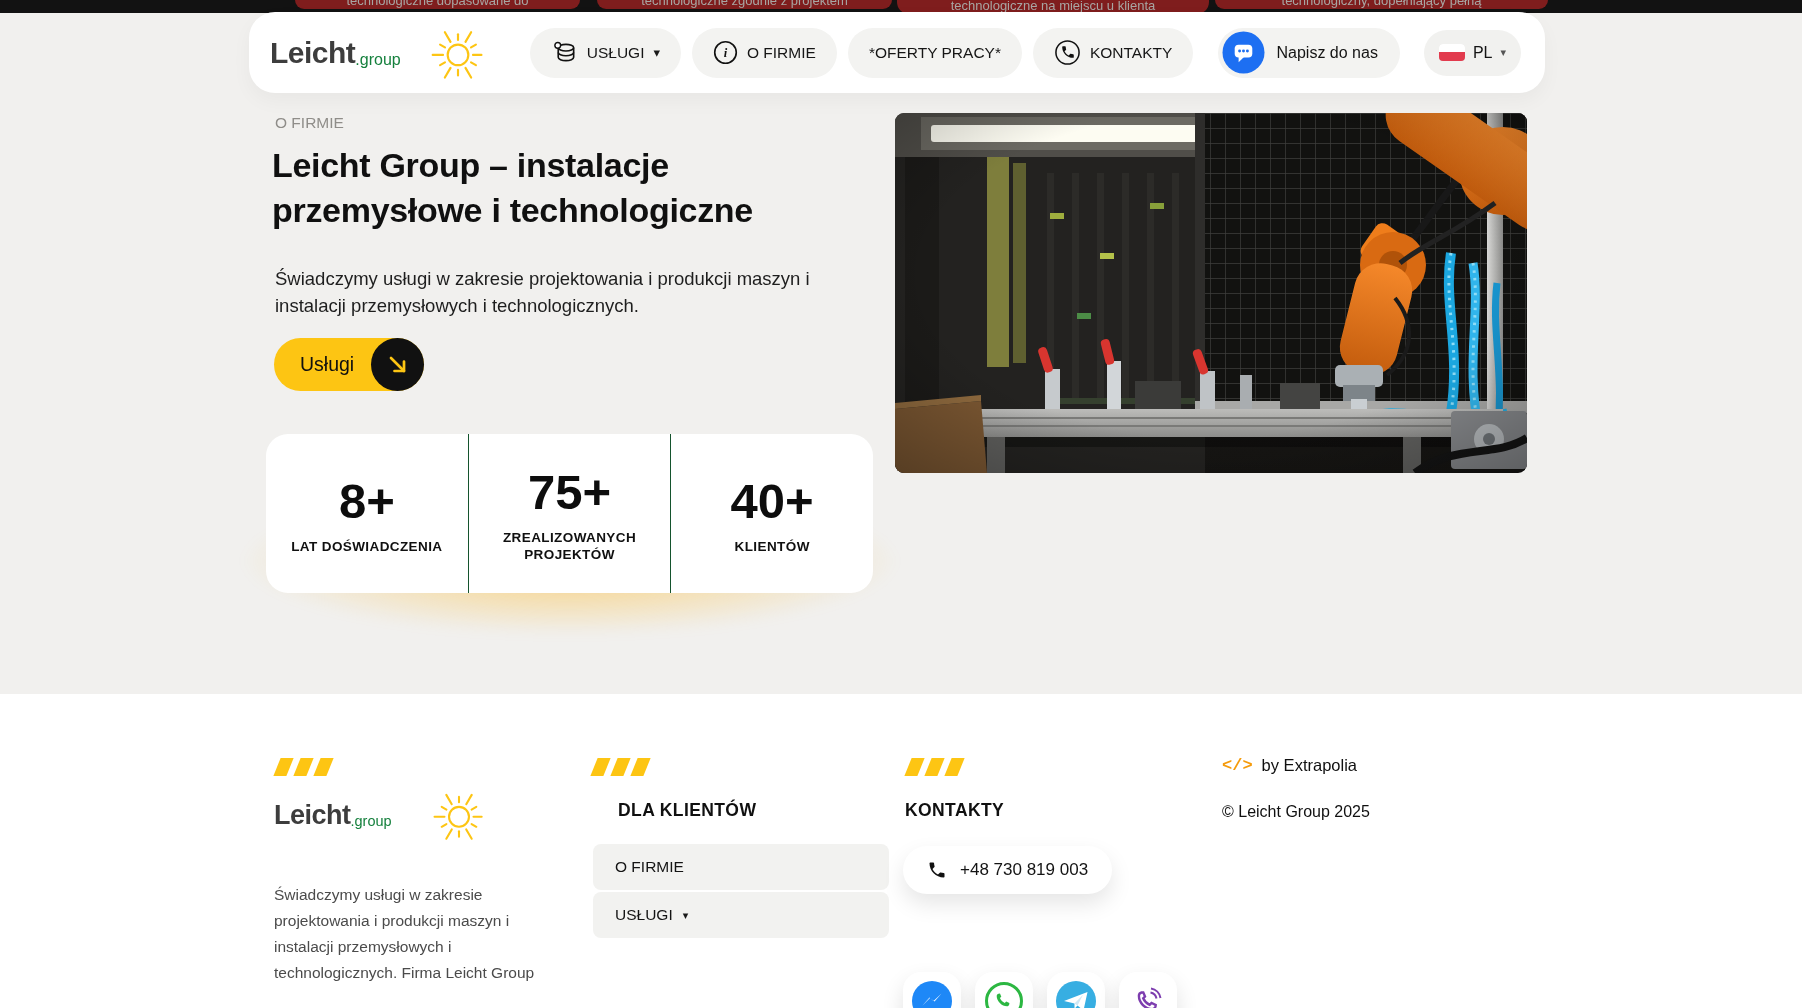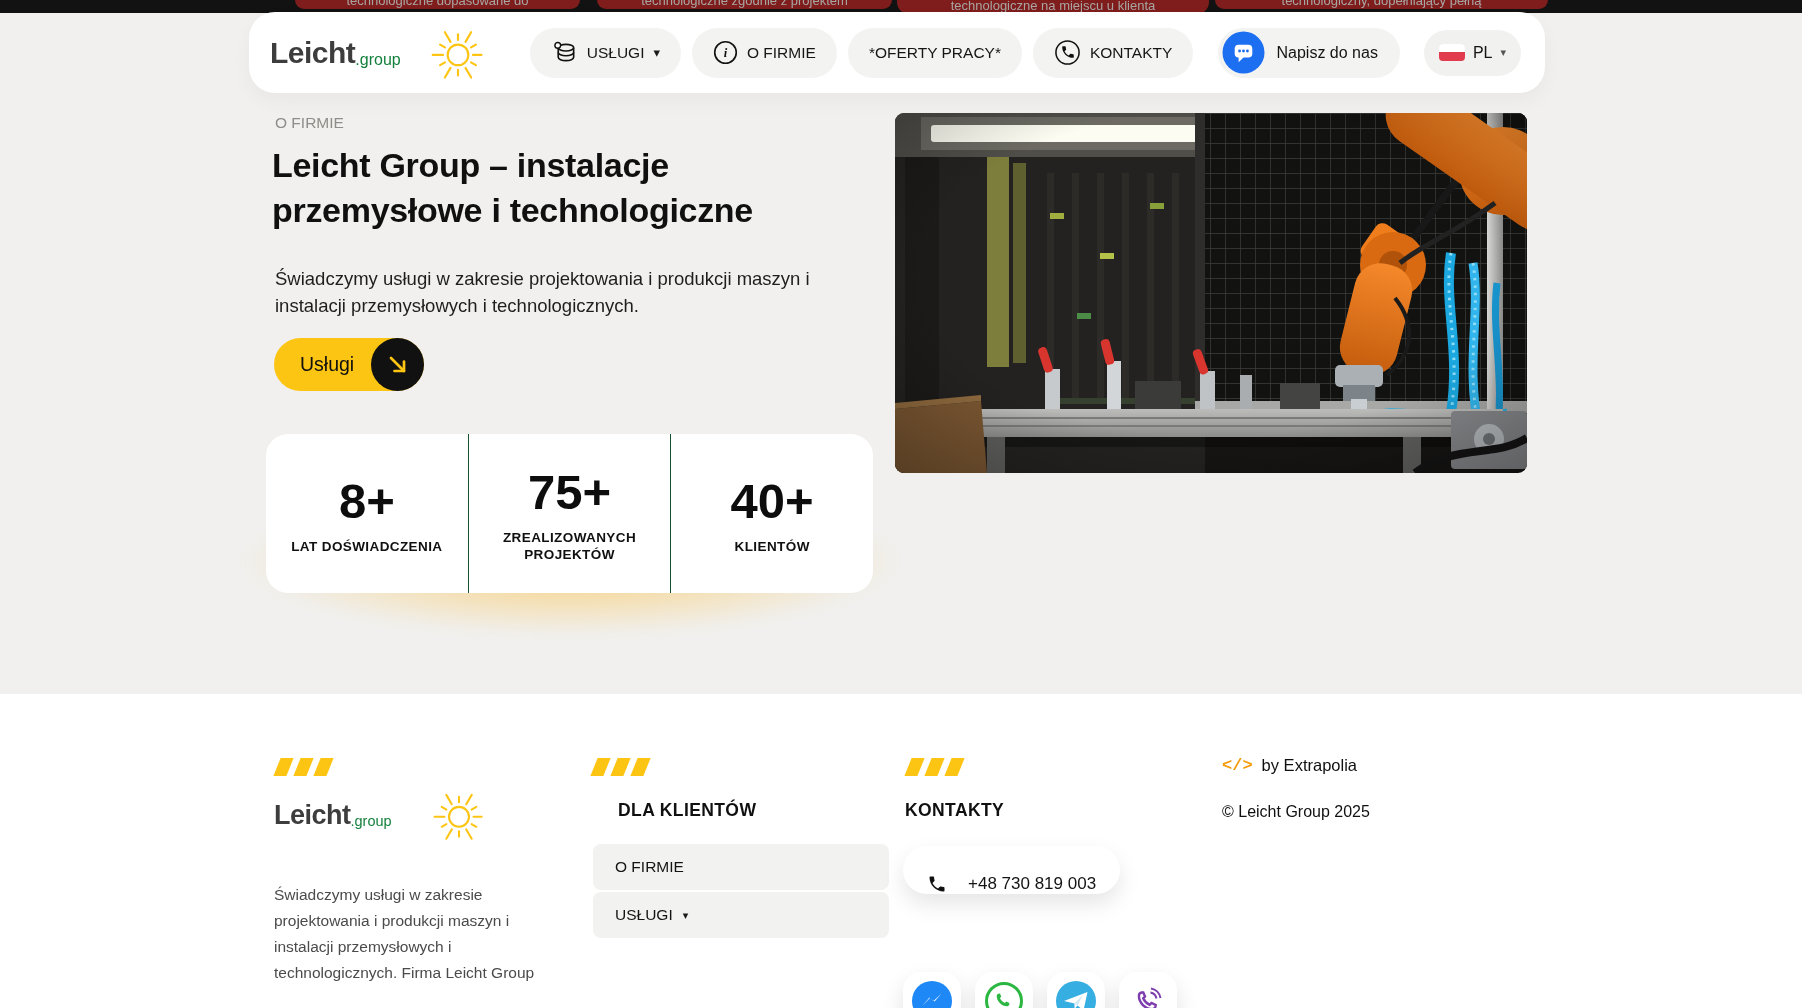--- a/index.html
+++ b/index.html
@@ -70,21 +70,21 @@
   .f-logo .logo-name { font-size:27px; }
   .f-logo .logo-suffix { font-size:14.5px; }
   .f-about { position:absolute; left:274px; top:188px; width:278px; font-size:15.5px;
              line-height:26px; color:#4b4b4b; }
   .f-head { position:absolute; font-size:17.5px; font-weight:600; letter-spacing:.4px; color:#101010; }
   .f-list { position:absolute; left:593px; top:150px; width:296px; display:flex;
             flex-direction:column; gap:2px; }
   .f-item { height:46px; background:#f2f2f0; border-radius:8px; display:flex; align-items:center;
             gap:10px; padding-left:22px; font-size:15.5px; color:#141414; cursor:pointer; }
   .c-pill { position:absolute; height:48px; background:#fff; border-radius:26px; display:flex;
-            align-items:flex-end; gap:21px; padding:0 24px; font-size:17px; font-weight:500;
+            align-items:center; gap:13px; padding:0 24px; font-size:17px; font-weight:500;
             box-shadow:0 10px 22px rgba(0,0,0,.10); cursor:pointer; white-space:nowrap; }
   .socials { position:absolute; left:903px; top:278px; display:flex; gap:14px; }
   .soc { width:58px; height:58px; background:#fff; border-radius:18px; display:flex; align-items:center;
          justify-content:center; box-shadow:0 10px 22px rgba(0,0,0,.12); cursor:pointer; }
   .credit-by { position:absolute; left:1222px; top:62px; display:flex; align-items:center; gap:9px;
                font-size:16.5px; color:#101010; }
   .code-ic { color:#f59b0b; font-weight:700; font-size:17px; font-family:"Liberation Mono", monospace; }
   .copyright { position:absolute; left:1222px; top:109px; font-size:16px; color:#101010; }
 </style>
 </head>

